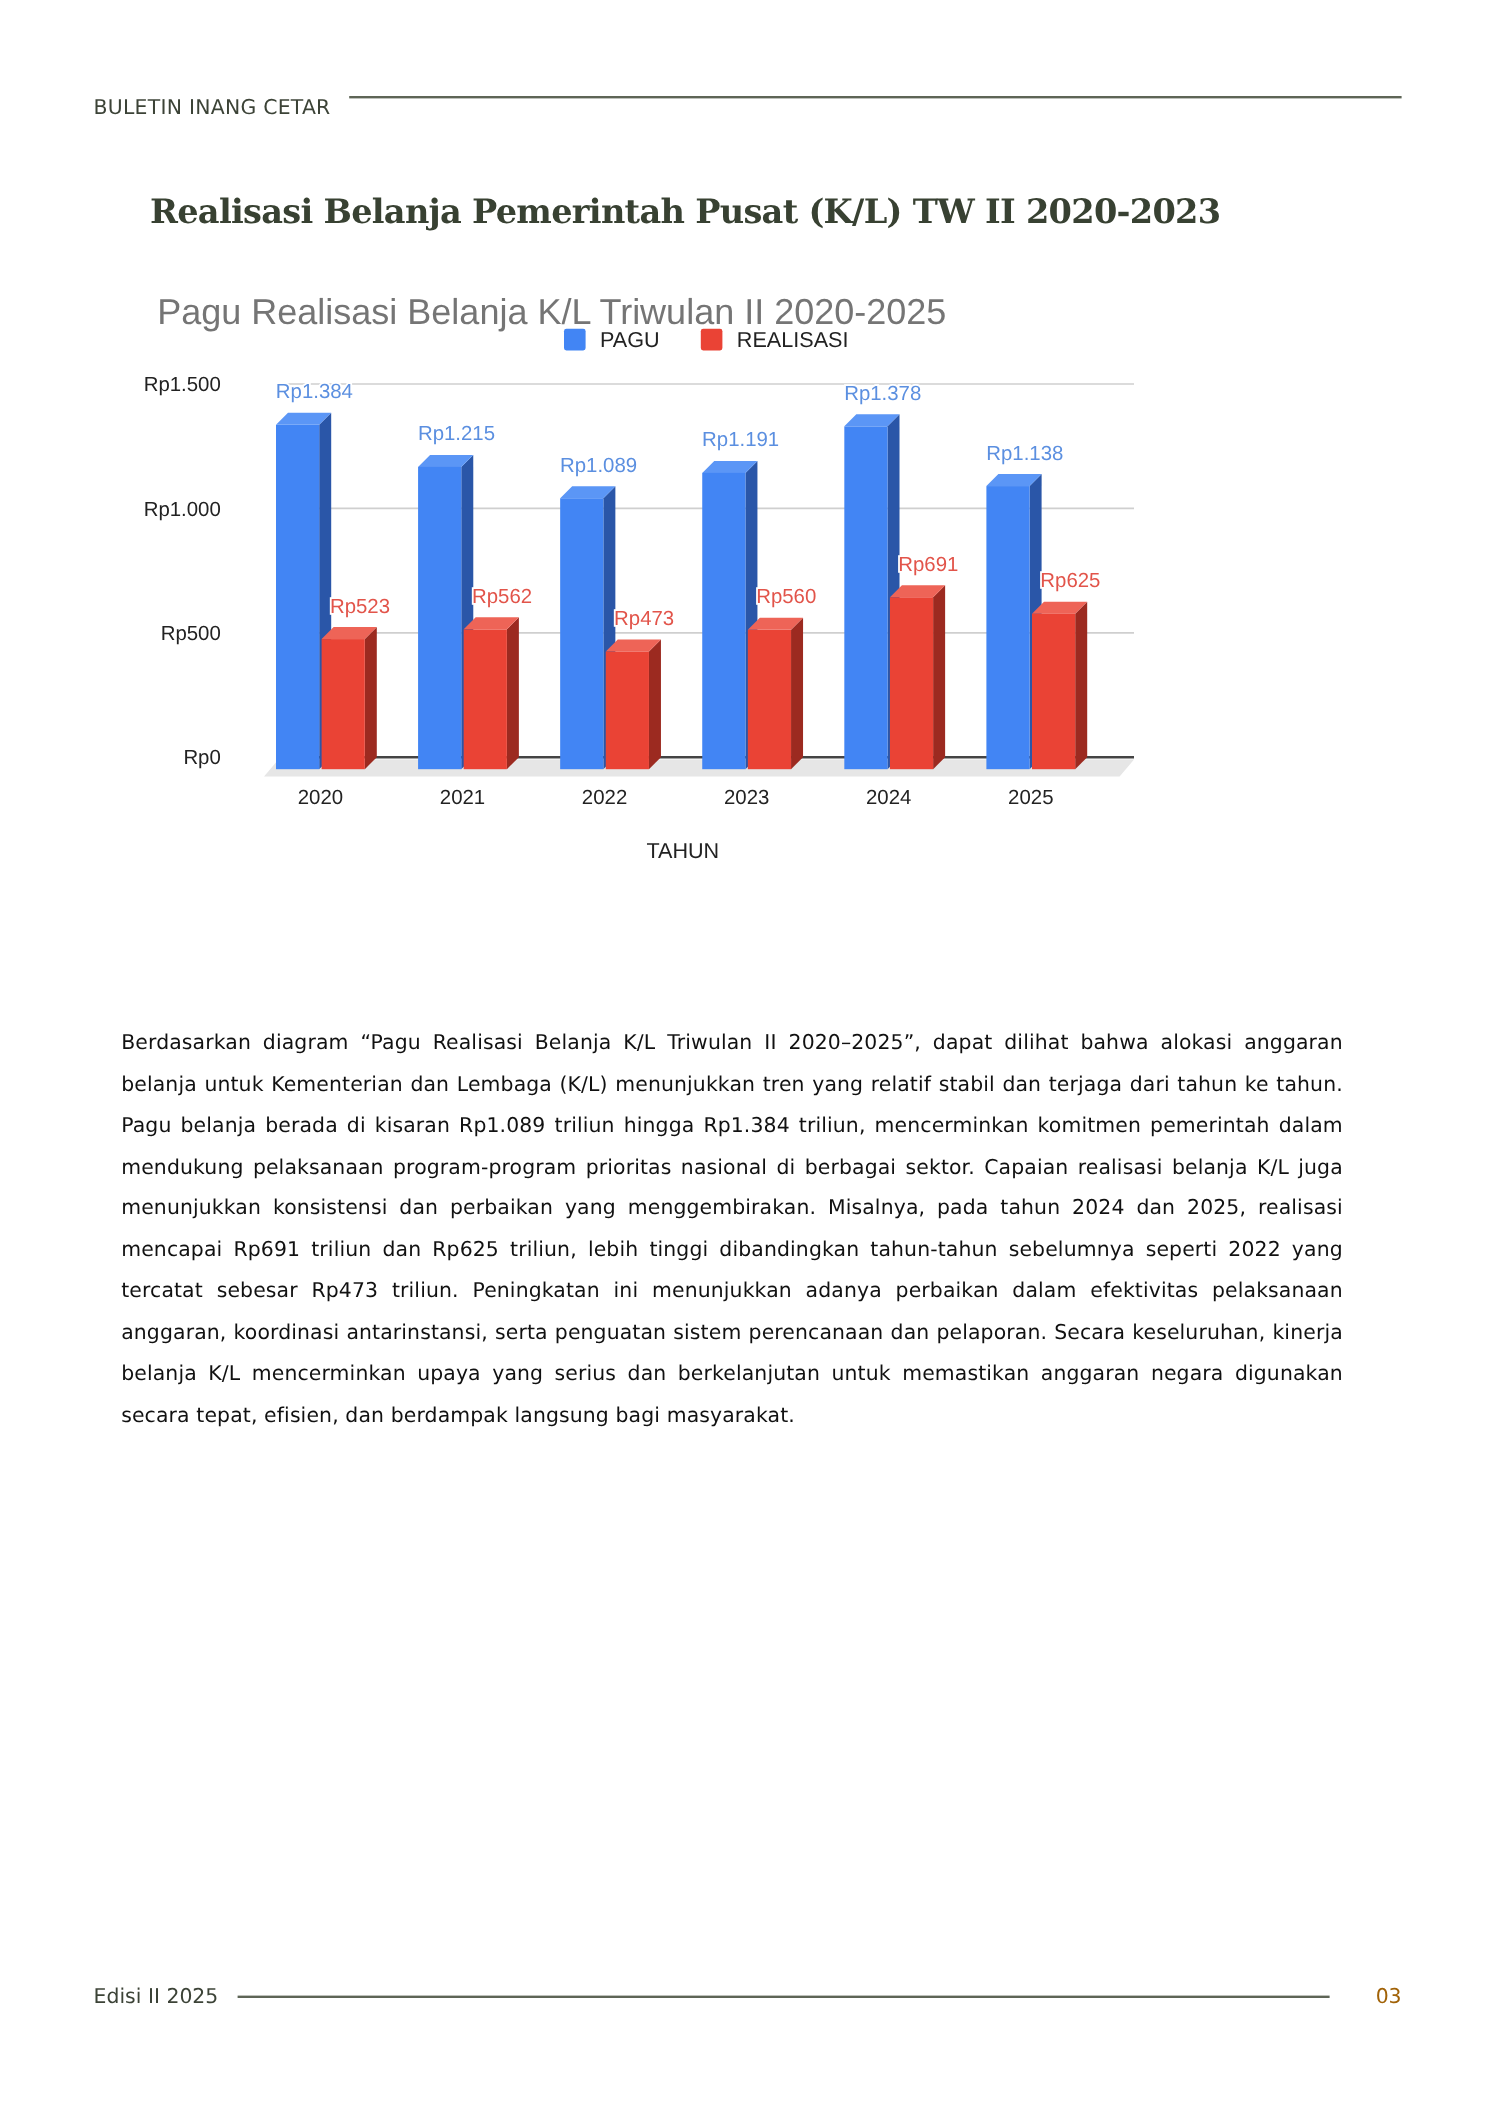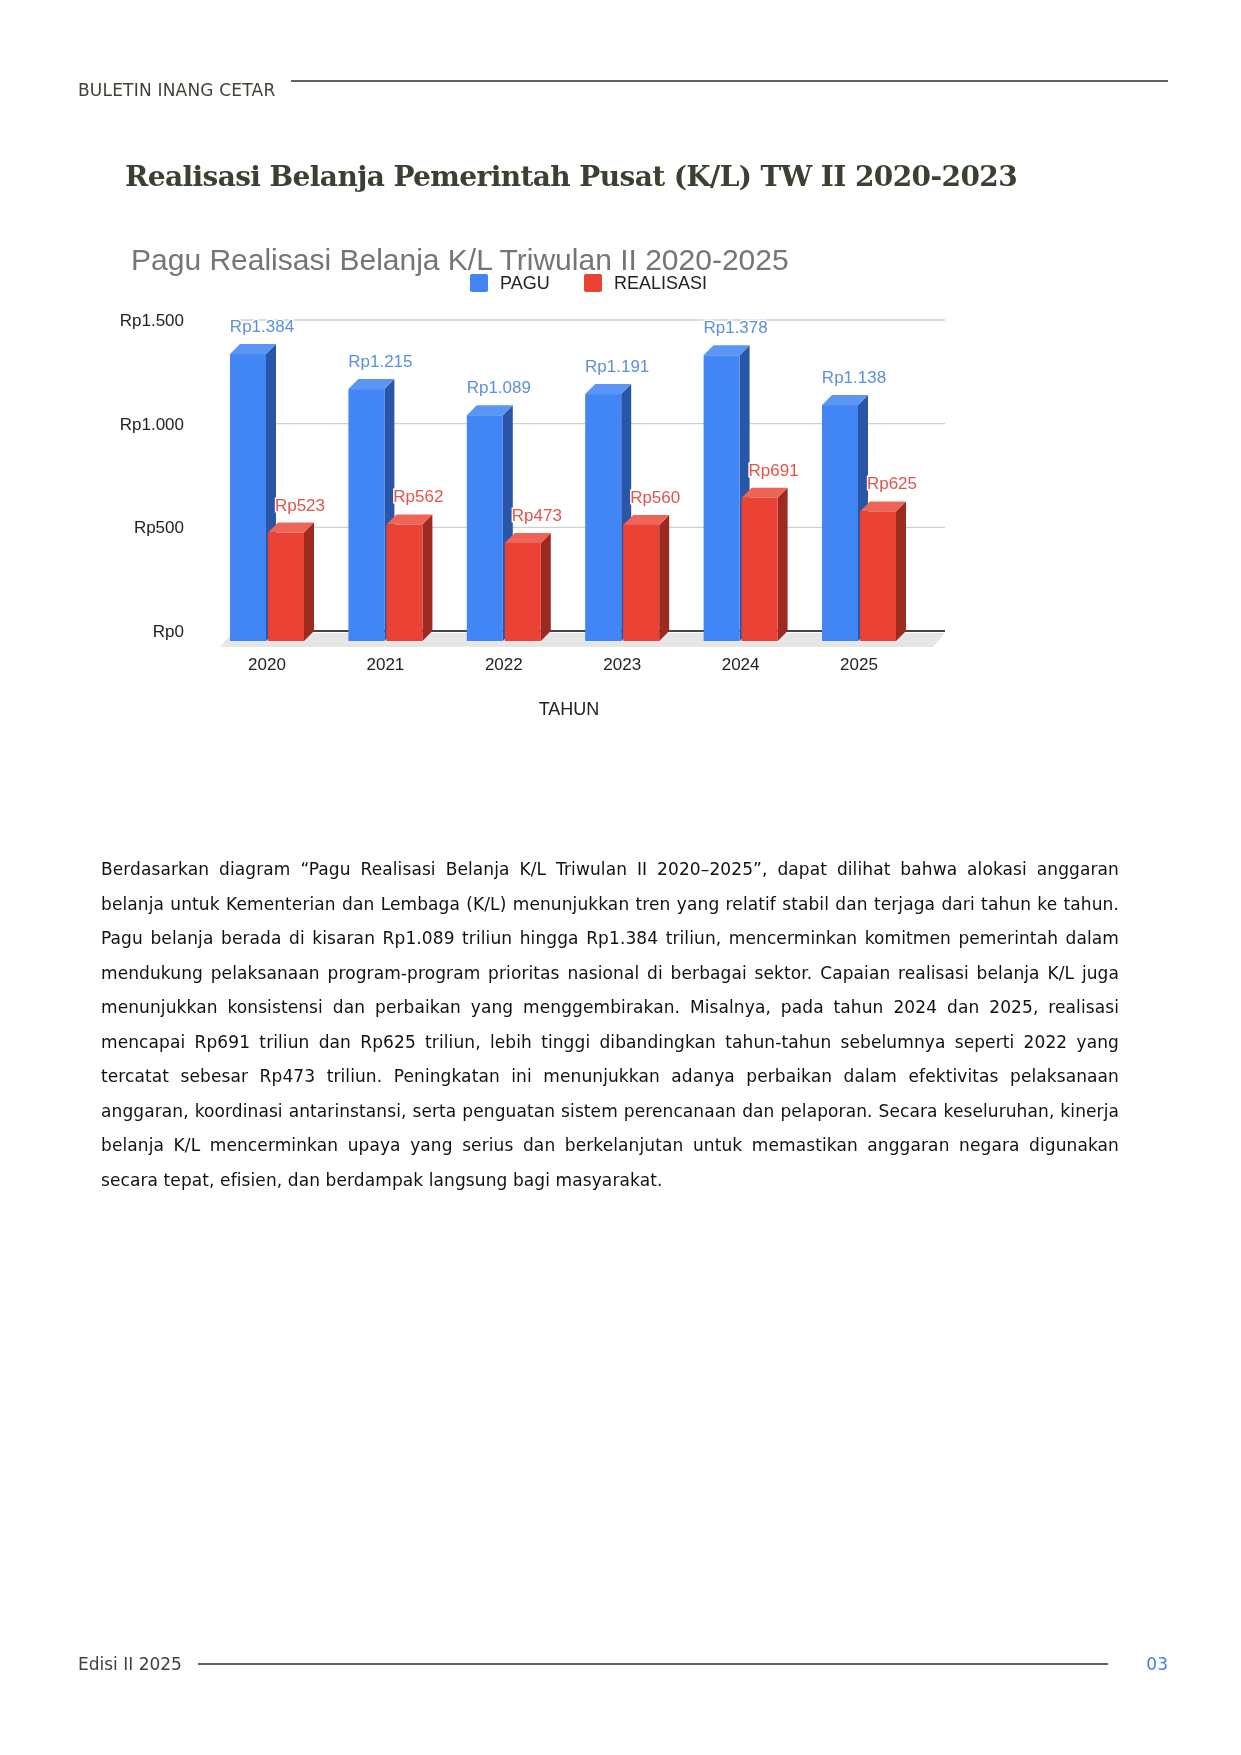--- a/index.html
+++ b/index.html
@@ -7,21 +7,21 @@
     .header { position: absolute; left: 78px; top: 80px; width: 1090px; height: 24px; display: flex; align-items: flex-start; }
     .header .brand { font-family: "DejaVu Sans", sans-serif; font-size: 17px; color: #3c4337; letter-spacing: 0.2px; white-space: nowrap; }
     .header .rule { flex: 1; height: 2px; background: #5e6556; margin-left: 16px; }
     .page-title { position: absolute; left: 125px; top: 160px; font-family: "DejaVu Serif", serif; font-weight: bold; font-size: 28px; color: #384132; letter-spacing: -0.6px; white-space: nowrap; }
     .chart-wrap { position: absolute; left: 110px; top: 238px; width: 970px; height: 580px; }
     .chart-wrap svg { display: block; }
     .body-text { position: absolute; left: 101px; top: 852px; width: 1018px; font-family: "DejaVu Sans", sans-serif; font-size: 17px; line-height: 34.5px; color: #111; text-align: justify; letter-spacing: 0.1px; }
     .footer { position: absolute; left: 78px; top: 1652px; width: 1090px; height: 24px; display: flex; align-items: center; text-align: center; }
     .footer .edition { font-family: "DejaVu Sans", sans-serif; font-size: 17px; color: #3c4337; white-space: nowrap; }
     .footer .rule { flex: 1; height: 2px; background: #5e6556; margin: 0 38px 0 16px; }
-    .footer .page-num { font-family: "DejaVu Sans", sans-serif; font-size: 17px; color: #3b82f6; }
+    .footer .page-num { font-family: "DejaVu Sans", sans-serif; font-size: 17px; color: #a16207; }
   </style>
 </head>
 <body>
 
 <div class="header">
   <span class="brand">BULETIN INANG CETAR</span>
   <span class="rule"></span>
 </div>
 
 <div class="page-title">Realisasi Belanja Pemerintah Pusat (K/L) TW II 2020-2023</div>

